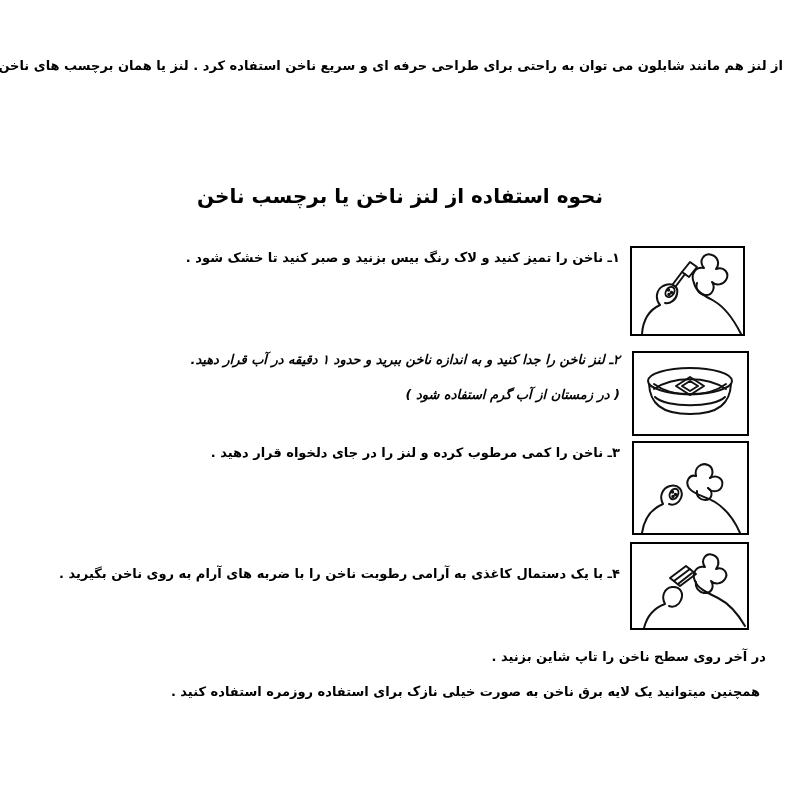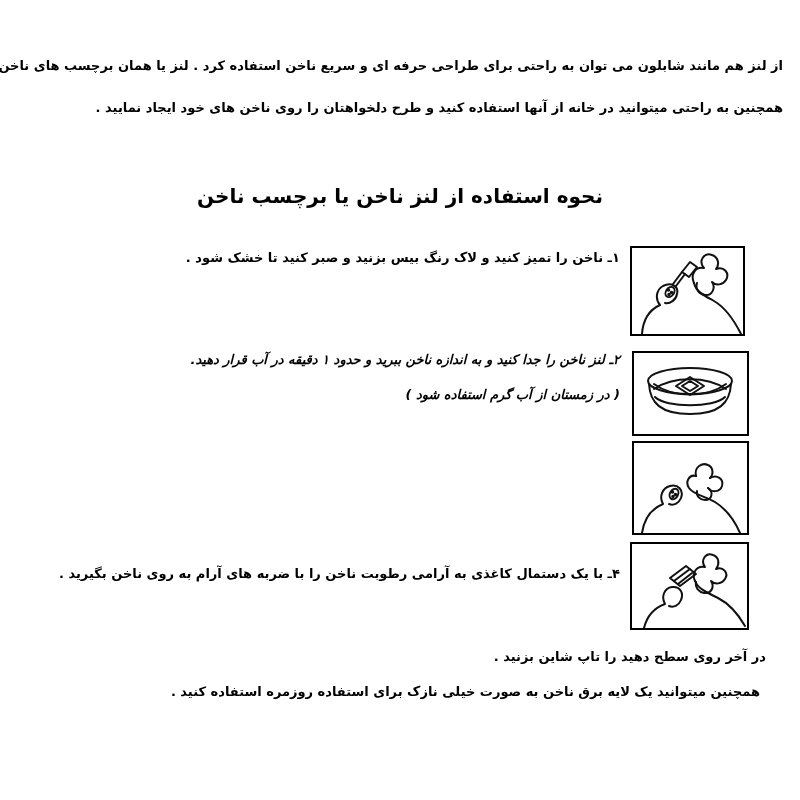--- a/index.html
+++ b/index.html
@@ -33,21 +33,20 @@
     position:absolute; font-size:13px; white-space:nowrap; text-align:right;
   }
 </style>
 </head>
 <body>
 
 <div class="page">
 
   <div class="intro">
     <div class="line">از لنز هم مانند شابلون می توان به راحتی برای طراحی حرفه ای و سریع ناخن استفاده کرد . لنز یا همان برچسب های ناخن در طرح ها و</div>
-    <div class="line">همچنین به راحتی میتوانید در خانه از آنها استفاده کنید و طرح دلخواهتان را روی ناخن های خود ایجاد نمایید .</div>
   </div>
 
   <div class="heading">نحوه استفاده از لنز ناخن یا برچسب ناخن</div>
 
   <div class="step-text" style="top:248px;">۱ـ ناخن را تمیز کنید و لاک رنگ بیس بزنید و صبر کنید تا خشک شود .</div>
   <div class="figure" style="left:630px; top:246px; width:111px; height:86px;">
     <svg viewBox="0 0 111 86">
       <g fill="none" stroke="#111111" stroke-width="2" stroke-linecap="round" stroke-linejoin="round">
         <path d="M10 86 C11 72 17 62 28 57 C23 51 24 42 31 38 C39 34 47 38 45 46 C44 52 38 56 33 55"></path>
         <ellipse cx="38" cy="44" rx="4" ry="5.5" transform="rotate(35 38 44)"></ellipse>
@@ -74,20 +73,21 @@
         <path d="M15 31 C16 50 27 61 56 61 C85 61 96 50 97 31"></path>
         <path d="M21 44 C32 55 80 55 91 44"></path>
         <path d="M20 31 C39 45 73 45 92 31"></path>
         <path d="M20 36 C39 23 73 23 92 36"></path>
         <path d="M56 24 L70 33 L56 42 L42 33 Z"></path>
         <path d="M56 28 L64 33 L56 38 L48 33 Z"></path>
       </g>
     </svg>
   </div>
 
+  <div class="step-text" style="top:443px;">۳ـ ناخن را کمی مرطوب کرده و لنز را در جای دلخواه قرار دهید .</div>
   <div class="figure" style="left:632px; top:441px; width:113px; height:90px;">
     <svg viewBox="0 0 113 90">
       <g fill="none" stroke="#111111" stroke-width="2" stroke-linecap="round" stroke-linejoin="round">
         <path d="M8 90 C10 76 17 66 29 61 C25 54 28 45 36 43 C44 41 50 47 47 55 C45 60 40 63 35 61"></path>
         <ellipse cx="40" cy="51" rx="4" ry="5.5" transform="rotate(30 40 51)"></ellipse>
         <circle cx="38.5" cy="49" r="0.8" fill="#111111"></circle>
         <circle cx="41.5" cy="51.5" r="0.8" fill="#111111"></circle>
         <circle cx="39" cy="53.5" r="0.8" fill="#111111"></circle>
         <path d="M106 90 C100 76 92 66 81 59 C71 53 60 52 55 45 C51 39 55 31 62 33"></path>
         <path d="M62 33 C60 25 67 19 74 22 C79 24 80 31 76 35"></path>
@@ -103,16 +103,16 @@
       <g fill="none" stroke="#111111" stroke-width="2" stroke-linecap="round" stroke-linejoin="round">
         <path d="M12 84 C15 72 22 64 33 60 C29 53 32 44 40 43 C48 42 52 49 49 56 C47 61 42 64 37 62"></path>
         <path d="M38 34 l16 -12 l10 8 l-16 12 z"></path>
         <path d="M42 37 l16 -12 M46 40 l14 -11"></path>
         <path d="M113 82 C106 70 98 60 86 54 C76 49 66 45 63 37"></path>
         <path d="M63 37 C59 29 65 21 73 23 C68 16 74 8 81 11 C87 13 88 20 84 25 C91 22 97 29 93 35 C90 40 83 41 79 37 C83 43 79 50 72 49 C67 48 63 44 64 38"></path>
       </g>
     </svg>
   </div>
 
-  <div class="outro-line" style="top:649px; right:34px;">در آخر روی سطح دهید را تاپ شاین بزنید .</div>
+  <div class="outro-line" style="top:649px; right:34px;">در آخر روی سطح ناخن را تاپ شاین بزنید .</div>
   <div class="outro-line" style="top:684px; right:40px;">همچنین میتوانید یک لایه برق ناخن به صورت خیلی نازک برای استفاده روزمره استفاده کنید .</div>
 
 </div>
 
 </body></html>

